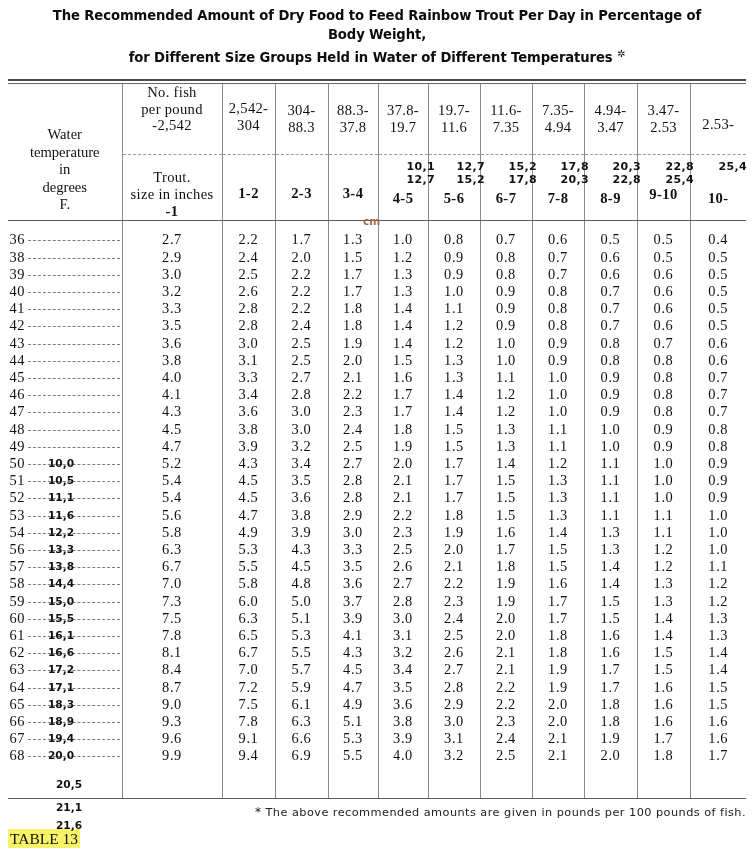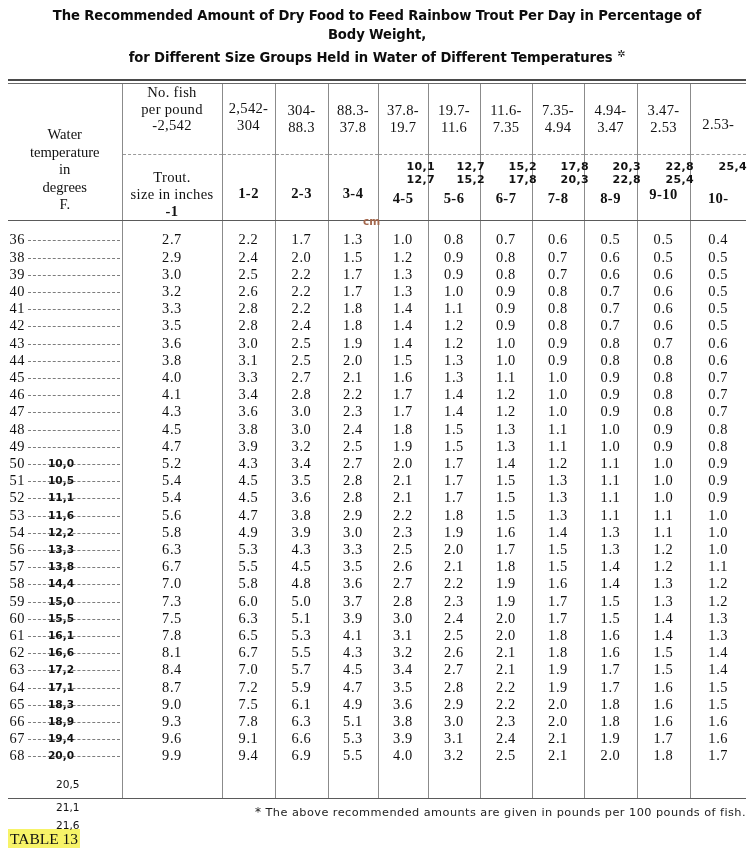--- a/index.html
+++ b/index.html
@@ -122,21 +122,21 @@
     letter-spacing:0;
   }
   .spacer-row td{height:10px;}
   .gap-row td{height:11px;}
 
   
   .tail-cels{
     position:absolute;
     font-family:"DejaVu Sans", sans-serif;
     font-size:10.6px;
-    font-weight:normal;
+    font-weight:bold;
     color:#111;
     left:48px;
   }
 
   
   .footnote{
     font-family:"DejaVu Sans", sans-serif;
     font-size:11.3px;
     color:#222;
     margin:6px 0 0 16px;

